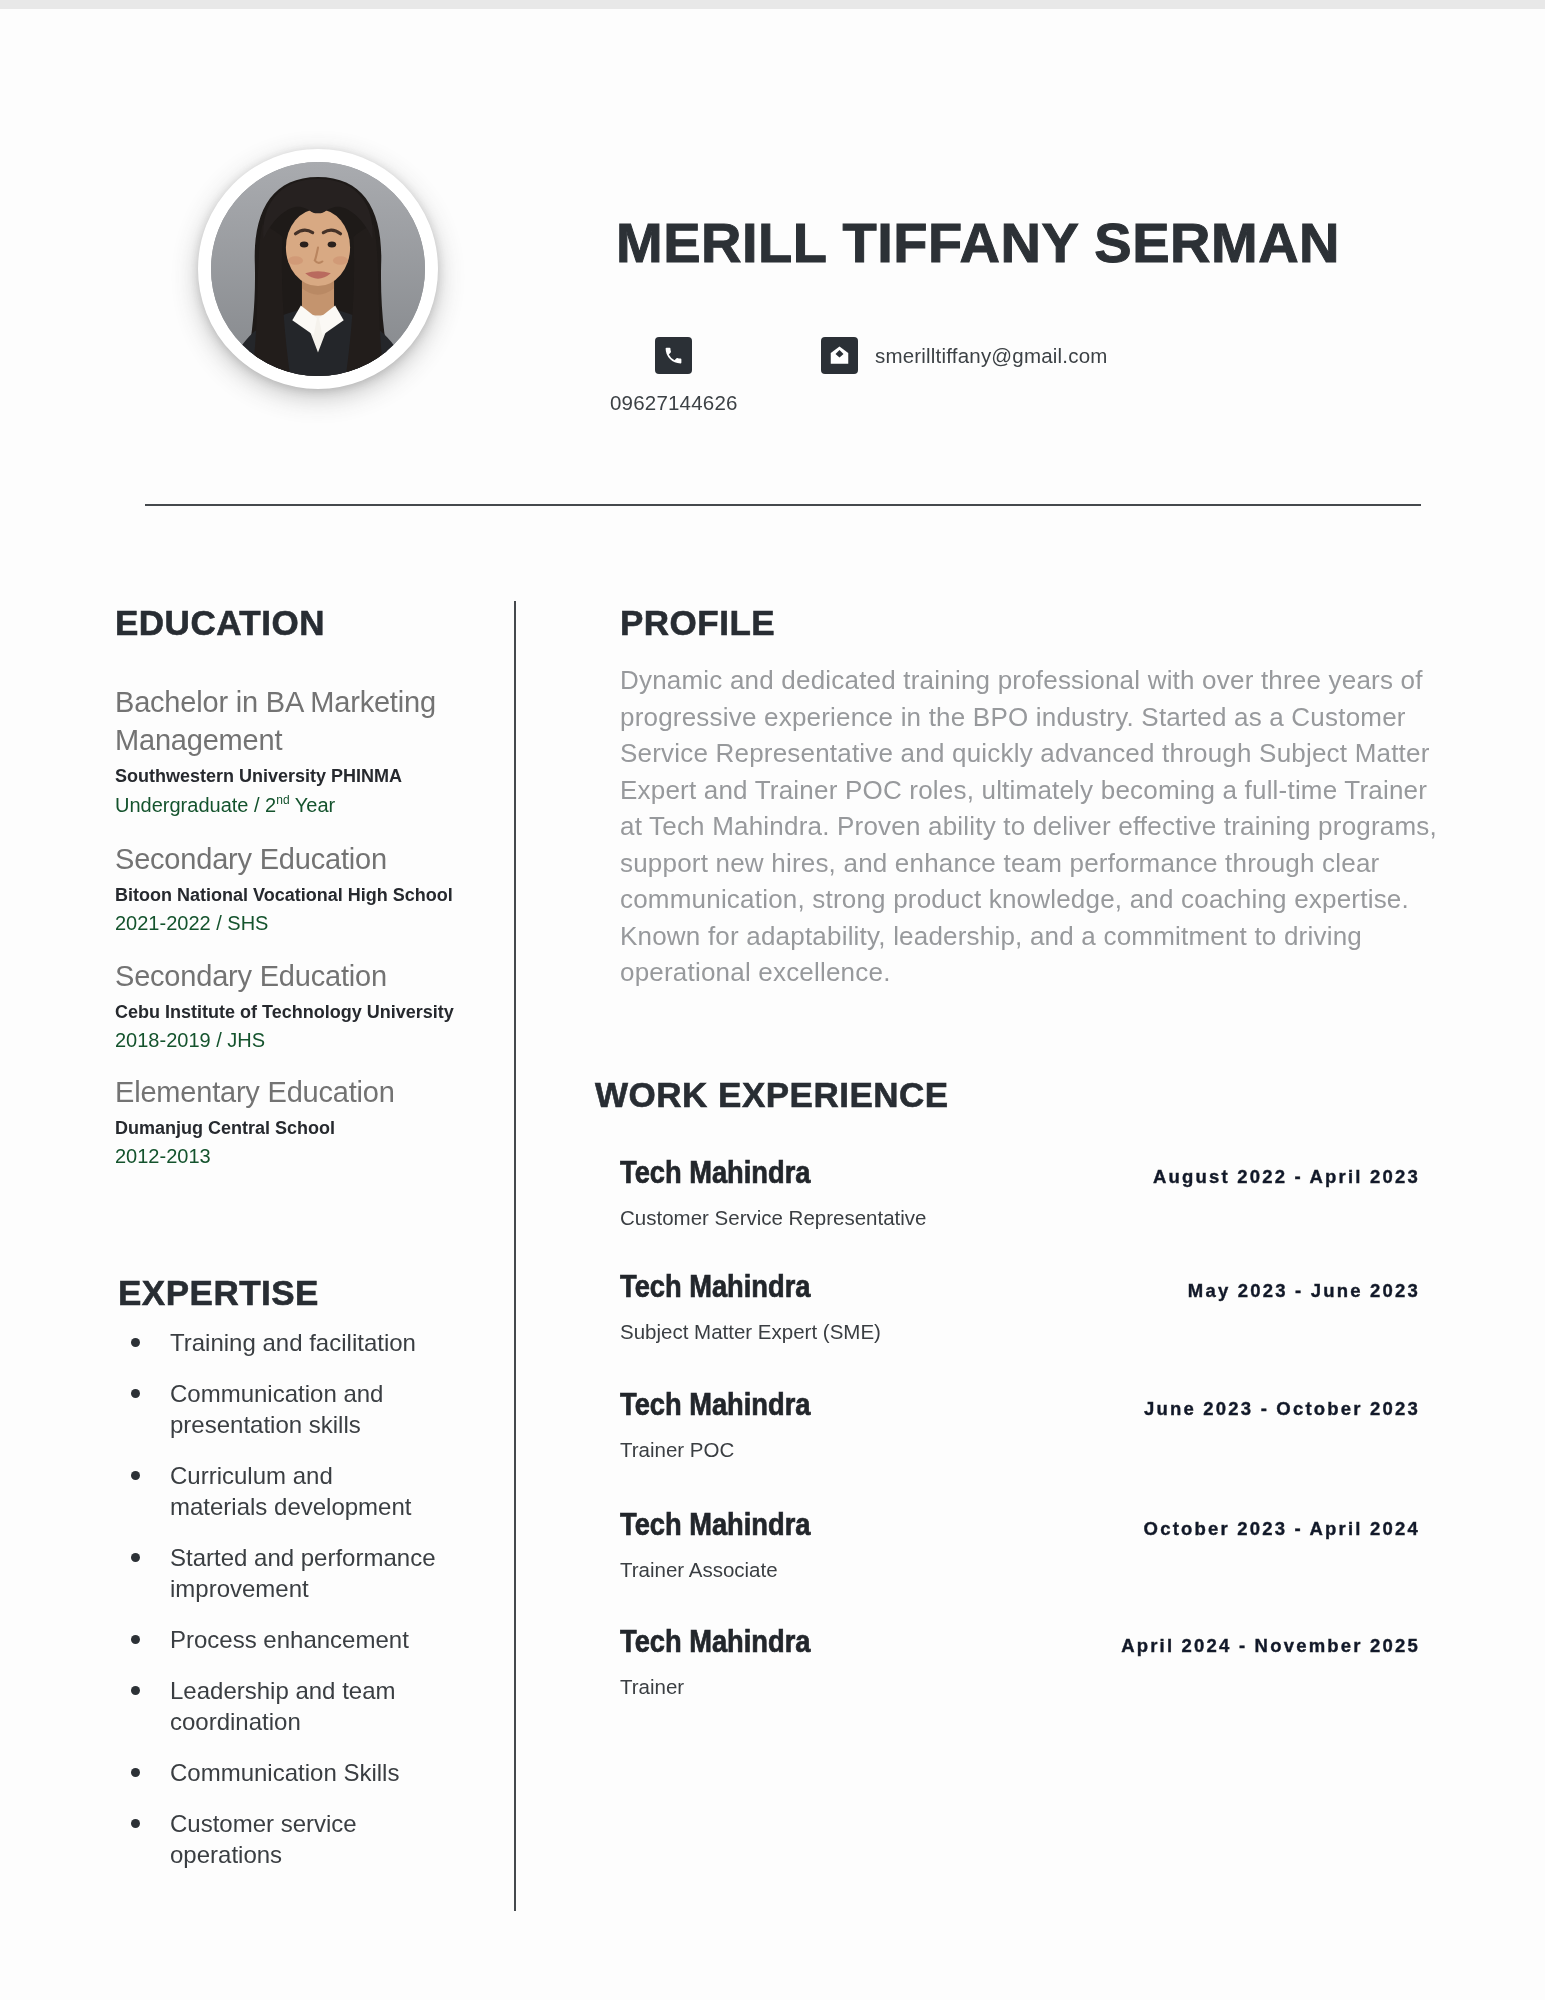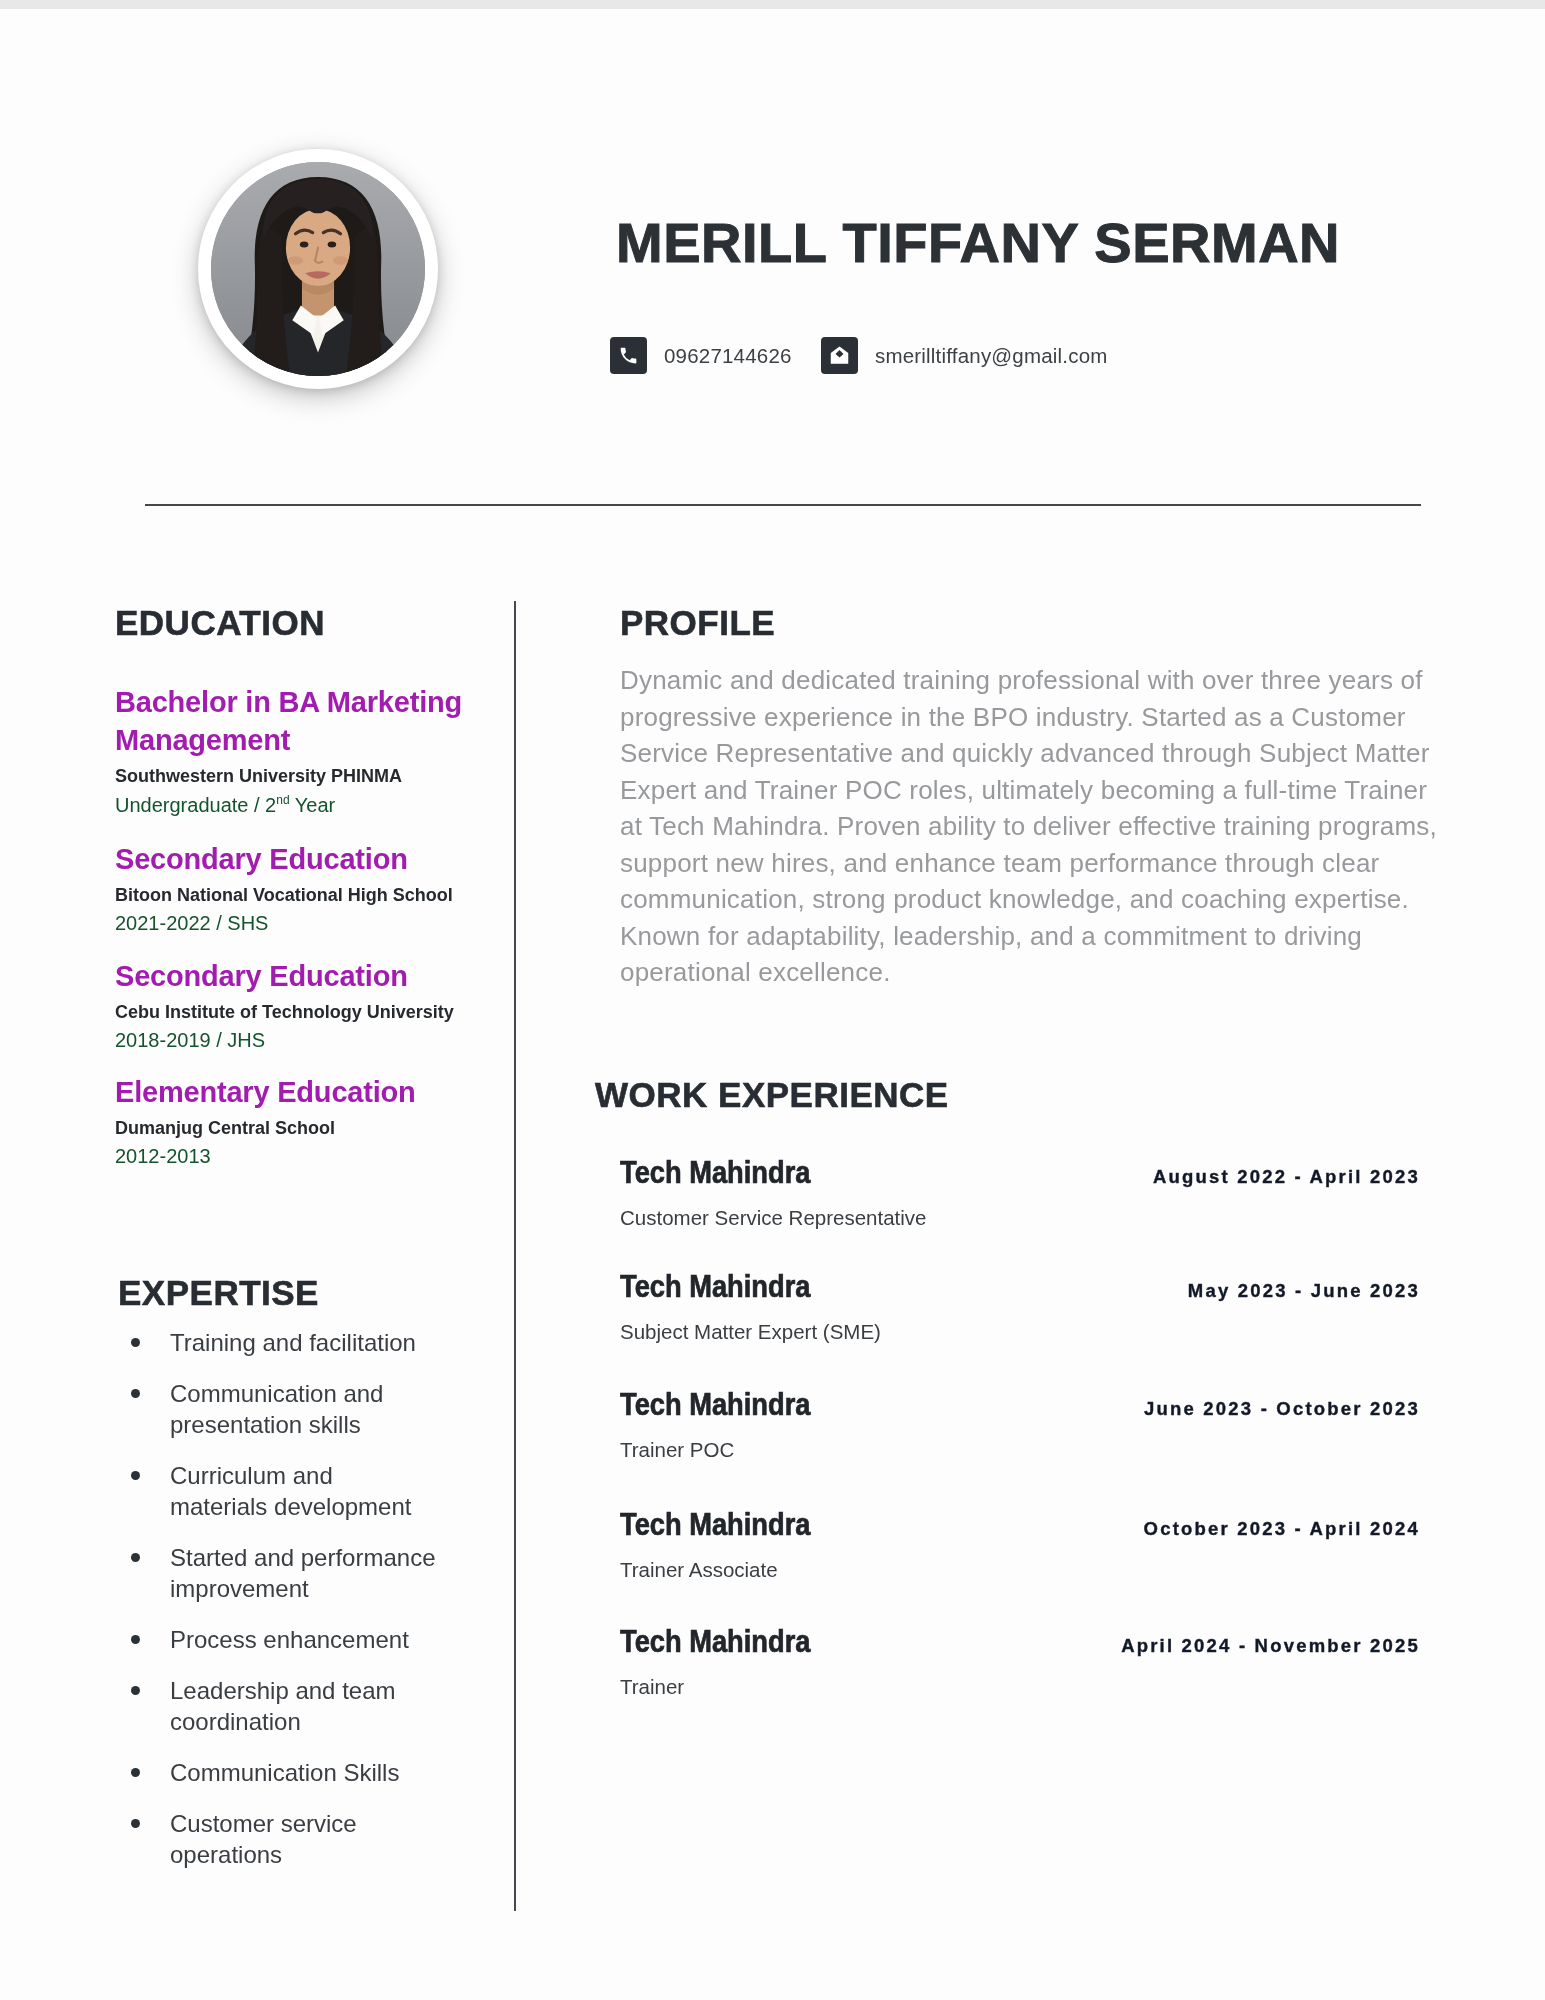--- a/index.html
+++ b/index.html
@@ -15,42 +15,42 @@
     overflow:hidden;background:#8f9296;
     box-shadow:0 8px 26px rgba(60,60,60,.30), 0 2px 8px rgba(60,60,60,.18);
   }
   .photo svg{display:block;width:100%;height:100%;}
   .name{
     position:absolute;left:616px;top:204px;margin:0;
     font-size:56px;line-height:60px;font-weight:bold;letter-spacing:.5px;
     color:#2c3136;-webkit-text-stroke:1px #2c3136;white-space:nowrap;
   }
   .contact-item{position:absolute;top:328px;display:flex;align-items:center;gap:17px;}
-  .ci-phone{left:610px;} .ci-mail{left:821px;}
+  .ci-phone{left:610px;flex-direction:column;} .ci-mail{left:821px;}
   .cicon{
     width:37px;height:37px;background:#2b3036;border-radius:4px;flex:none;
     display:flex;align-items:center;justify-content:center;
   }
   .cicon svg{width:21px;height:21px;}
   .cval{font-size:20.5px;color:#3c4145;letter-spacing:.2px;white-space:nowrap;}
   .hr{position:absolute;left:145px;top:495px;width:1276px;height:2px;background:#45494d;}
   .vr{position:absolute;left:514px;top:592px;width:2px;height:1310px;background:#45494d;}
   
   .sec-h{
     position:absolute;margin:0;font-size:35px;font-weight:bold;
     letter-spacing:.5px;color:#282d33;-webkit-text-stroke:.6px #282d33;white-space:nowrap;
   }
   #h-education{left:115px;top:594px;}
   #h-profile{left:620px;top:594px;}
   #h-work{left:595px;top:1066px;}
   #h-expertise{left:118px;top:1264px;}
   
   .edu{position:absolute;left:115px;width:396px;}
   #edu0{top:674px;} #edu1{top:831px;} #edu2{top:948px;} #edu3{top:1064px;}
-  .edu .deg{font-size:29px;font-weight:bold;line-height:38px;letter-spacing:-.2px;color:#a21caf;}
+  .edu .deg{font-size:29px;font-weight:normal;line-height:38px;letter-spacing:-.2px;color:#737373;}
   .edu .sch{font-size:18px;font-weight:bold;margin-top:7px;white-space:nowrap;color:#26292e;}
   .edu .per{font-size:20px;margin-top:6px;color:#14532d;}
   .edu .per sup{font-size:12px;}
   
   .exp-list{position:absolute;left:131px;top:1318px;width:340px;margin:0;padding:0;list-style:none;}
   .exp-list li{display:flex;gap:30px;margin-bottom:20px;}
   .dot{width:9px;height:9px;border-radius:50%;background:#2c3136;margin-top:11px;flex:none;}
   .exp-list .t{font-size:24px;line-height:31px;color:#3a3e42;white-space:pre-line;}
   
   .profile-p{

